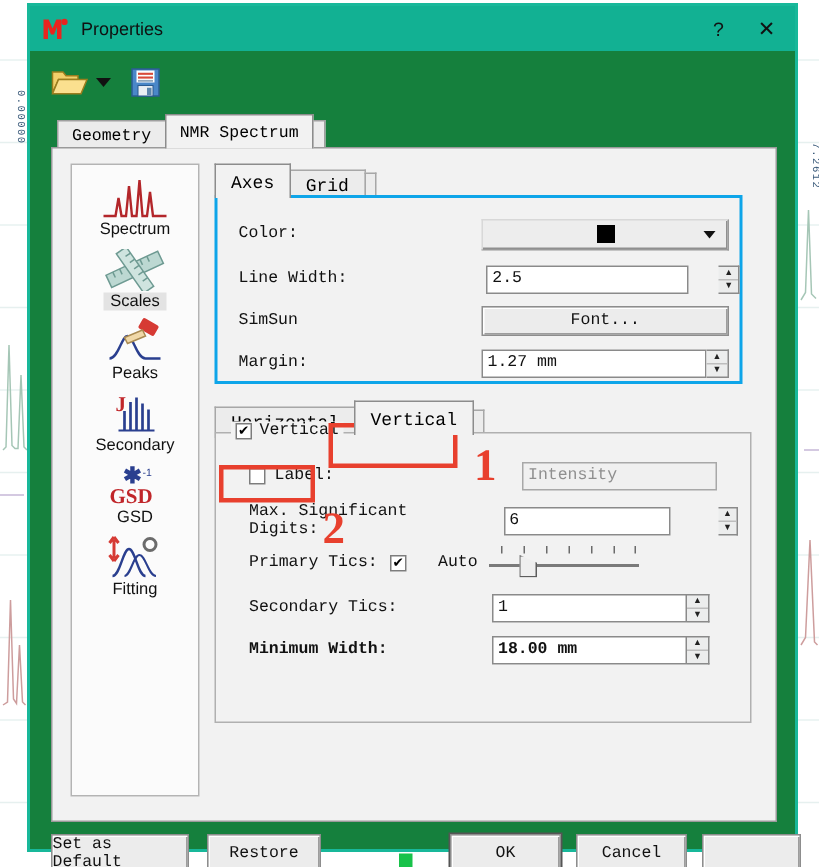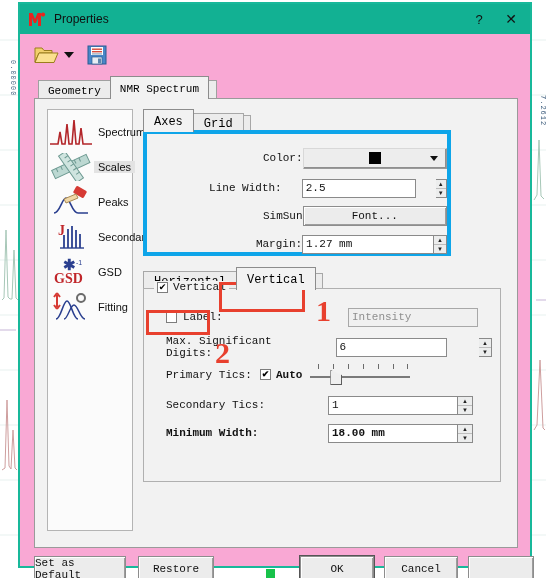--- a/index.html
+++ b/index.html
@@ -27,21 +27,21 @@
   .titlebar{
     height:30px;background:#12b193;display:flex;align-items:center;
     padding:0 6px 0 8px;box-sizing:border-box;
   }
   .logo{width:18px;height:16px;margin-right:8px;position:relative;flex:none;}
   .title-text{font-size:12px;color:#101010;flex:1;font-family:"Liberation Sans",sans-serif;}
   .tb-btn{width:26px;height:26px;display:flex;align-items:center;justify-content:center;
      font-size:14px;color:#111;cursor:default;}
   .tb-btn.help{font-size:13px;margin-right:6px;}
 
-  .dlg-body{position:absolute;left:0;top:30px;right:0;bottom:0;background:#f9a8d4;}
+  .dlg-body{position:absolute;left:0;top:30px;right:0;bottom:0;background:#15803d;}
 
   
   .toolbar{height:38px;padding:4px 0 0 14px;box-sizing:border-box;display:flex;align-items:center;gap:6px;}
   .tool-ic{display:flex;align-items:center;}
   .caret{width:0;height:0;border-left:5px solid transparent;border-right:5px solid transparent;
      border-top:6px solid #111;margin-left:4px;}
 
   
   .tabs-outer{position:absolute;left:18px;top:42px;display:flex;align-items:flex-end;}
   .tab{
@@ -57,36 +57,36 @@
     position:absolute;left:14px;top:64px;width:484px;height:450px;
     background:#f2f2f2;border:1px solid #9a9a9a;box-sizing:border-box;
   }
 
   
   .sidebar{
     position:absolute;left:12px;top:10px;width:86px;height:422px;
     background:#fbfbfb;border:1px solid #b4b4b4;box-sizing:border-box;
     display:flex;flex-direction:column;align-items:center;padding-top:6px;
   }
-  .side-item{width:100%;display:flex;flex-direction:row;align-items:center;margin-bottom:5px;cursor:default;}
+  .side-item{width:100%;display:flex;flex-direction:column;align-items:center;margin-bottom:5px;cursor:default;}
   .side-ic{height:30px;display:flex;align-items:flex-end;justify-content:center;}
   .side-lbl{font-size:11px;color:#111;padding:0 4px;margin-top:1px;font-family:"Liberation Sans",sans-serif;}
   .side-item.sel .side-lbl{background:#e3e3e3;}
 
   
   .content{position:absolute;left:106px;top:10px;width:366px;height:422px;}
   .tabs-inner{position:absolute;left:2px;top:0;display:flex;align-items:flex-end;}
   .itab{font-family:"Liberation Mono",monospace;font-size:12px;padding:3px 10px;background:#ececec;
     border:1px solid #a7a7a7;border-bottom:none;margin-right:-1px;position:relative;top:2px;}
   .itab.active{background:#f2f2f2;top:0;padding-top:5px;z-index:2;border-color:#8c8c8c;}
   .itab-stub{width:6px;height:18px;border:1px solid #a7a7a7;border-bottom:none;background:#ececec;position:relative;top:2px;}
 
   .group-top{
-    position:absolute;left:2px;top:21px;width:308px;height:126px;
-    border:4px solid #0ea5e9;background:#f2f2f2;box-sizing:border-box;text-align:right;
+    position:absolute;left:2px;top:21px;width:352px;height:126px;
+    border:2px solid #0ea5e9;background:#f2f2f2;box-sizing:border-box;
   }
   .frm-row{position:absolute;left:0;right:0;height:24px;display:flex;align-items:center;}
   .frm-lbl{font-family:"Liberation Mono",monospace;font-size:11px;color:#111;padding-left:14px;width:176px;box-sizing:border-box;}
 
   .field{
     height:19px;background:#ffffff;border:1px solid #8a8a8a;box-sizing:border-box;
     font-family:"Liberation Mono",monospace;font-size:11px;color:#111;
     display:flex;align-items:center;padding:0 3px;
   }
   .field.disabled{background:#f0f0f0;color:#8f8f8f;border-color:#a8a8a8;}
@@ -380,21 +380,21 @@
                 <div class="frm-lbl">Max. Significant Digits:</div>
                 <div class="field" style="width:130px;">6</div>
                 <div class="spin">
                     <i>▲</i>
                     <i>▼</i>
                   </div>
               </div>
 
               <div class="frm-row" style="top:64px;">
                 <div class="frm-lbl" style="width:108px;">Primary Tics:</div>
-                <div style="display:flex;align-items:flex-start;gap:5px;font-weight:bold;">
+                <div style="display:flex;align-items:flex-end;gap:21px;">
                   <span class="chk on"></span>
                   <span class="frm-lbl" style="padding-left:0;width:auto;">Auto</span>
                 </div>
                 <div class="slider" style="margin-left:8px;">
                   <div class="ticks">
                     <span style="left:8%"></span>
                       <span style="left:23%"></span>
                       <span style="left:38%"></span>
                     <span style="left:53%"></span>
                       <span style="left:68%"></span>

